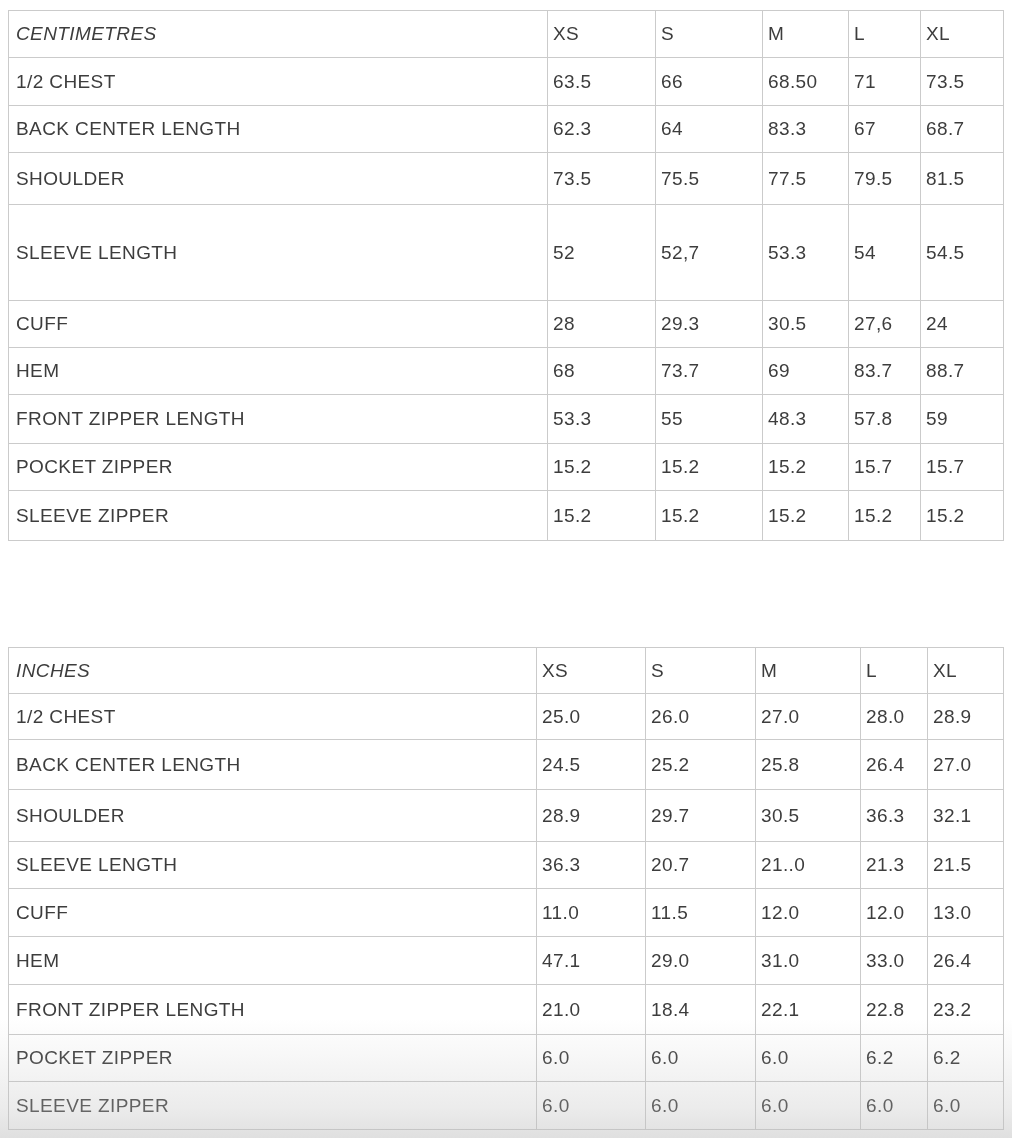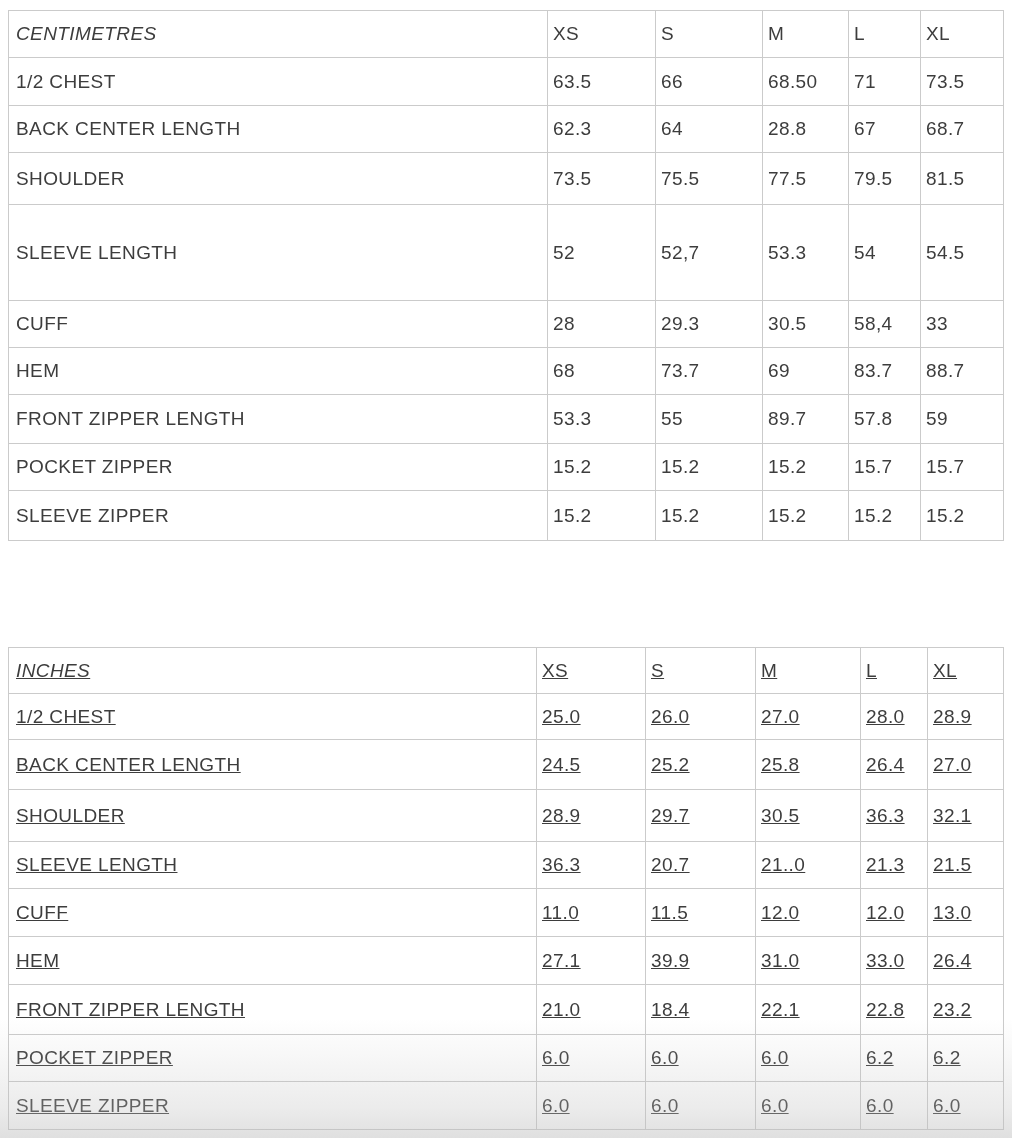--- a/index.html
+++ b/index.html
@@ -48,21 +48,21 @@
   .size-table td.label-cell { padding-left: 7px; }
 
   
   #table-0 tr { height: 47px; }
   #table-0 tbody tr:nth-child(1) { height: 48px; }
   #table-0 tbody tr:nth-child(3) { height: 52px; }
   #table-0 tbody tr:nth-child(4) { height: 96px; }  
   #table-0 tbody tr:nth-child(7) { height: 49px; }
   #table-0 tbody tr:nth-child(9) { height: 50px; }
 
-  #table-1 tr { height: 48px; text-decoration: underline; }
+  #table-1 tr { height: 48px; }
   #table-1 thead tr { height: 46px; }
   #table-1 tbody tr:nth-child(1) { height: 46px; }
   #table-1 tbody tr:nth-child(2) { height: 50px; }
   #table-1 tbody tr:nth-child(3) { height: 52px; }
   #table-1 tbody tr:nth-child(4) { height: 47px; }
   #table-1 tbody tr:nth-child(7) { height: 50px; }
   #table-1 tbody tr:nth-child(8) { height: 47px; }
 
   
   #table-0 col.c-label { width: 539px; }
@@ -123,21 +123,21 @@
           <td>63.5</td>
           <td>66</td>
           <td>68.50</td>
           <td>71</td>
           <td>73.5</td>
         </tr>
         <tr>
           <td class="label-cell">BACK CENTER LENGTH</td>
           <td>62.3</td>
           <td>64</td>
-          <td>28.8</td>
+          <td>83.3</td>
           <td>67</td>
           <td>68.7</td>
         </tr>
         <tr>
           <td class="label-cell">SHOULDER</td>
           <td>73.5</td>
           <td>75.5</td>
           <td>77.5</td>
           <td>79.5</td>
           <td>81.5</td>
@@ -148,36 +148,36 @@
           <td>52,7</td>
           <td>53.3</td>
           <td>54</td>
           <td>54.5</td>
         </tr>
         <tr>
           <td class="label-cell">CUFF</td>
           <td>28</td>
           <td>29.3</td>
           <td>30.5</td>
-          <td>58,4</td>
-          <td>33</td>
+          <td>27,6</td>
+          <td>24</td>
         </tr>
         <tr>
           <td class="label-cell">HEM</td>
           <td>68</td>
           <td>73.7</td>
           <td>69</td>
           <td>83.7</td>
           <td>88.7</td>
         </tr>
         <tr>
           <td class="label-cell">FRONT ZIPPER LENGTH</td>
           <td>53.3</td>
           <td>55</td>
-          <td>89.7</td>
+          <td>48.3</td>
           <td>57.8</td>
           <td>59</td>
         </tr>
         <tr>
           <td class="label-cell">POCKET ZIPPER</td>
           <td>15.2</td>
           <td>15.2</td>
           <td>15.2</td>
           <td>15.7</td>
           <td>15.7</td>
@@ -248,22 +248,22 @@
         <tr>
           <td class="label-cell">CUFF</td>
           <td>11.0</td>
           <td>11.5</td>
           <td>12.0</td>
           <td>12.0</td>
           <td>13.0</td>
         </tr>
         <tr>
           <td class="label-cell">HEM</td>
-          <td>27.1</td>
-          <td>39.9</td>
+          <td>47.1</td>
+          <td>29.0</td>
           <td>31.0</td>
           <td>33.0</td>
           <td>26.4</td>
         </tr>
         <tr>
           <td class="label-cell">FRONT ZIPPER LENGTH</td>
           <td>21.0</td>
           <td>18.4</td>
           <td>22.1</td>
           <td>22.8</td>

